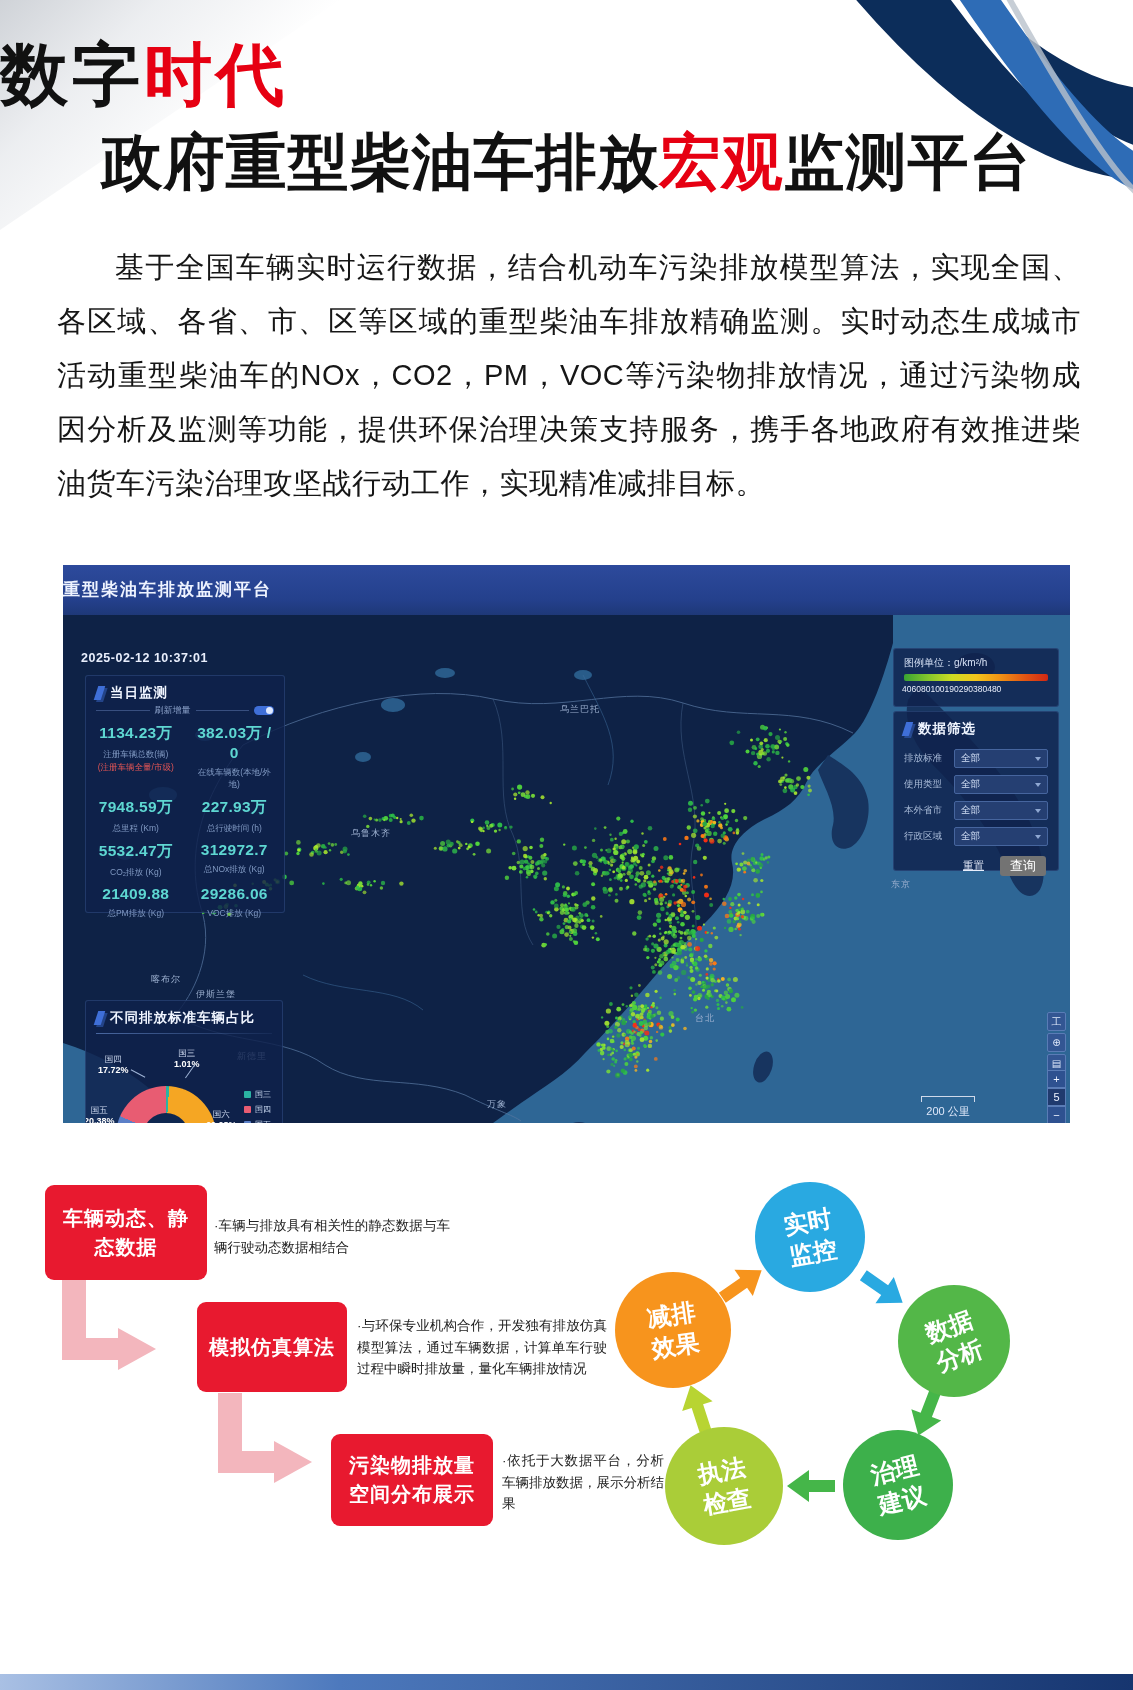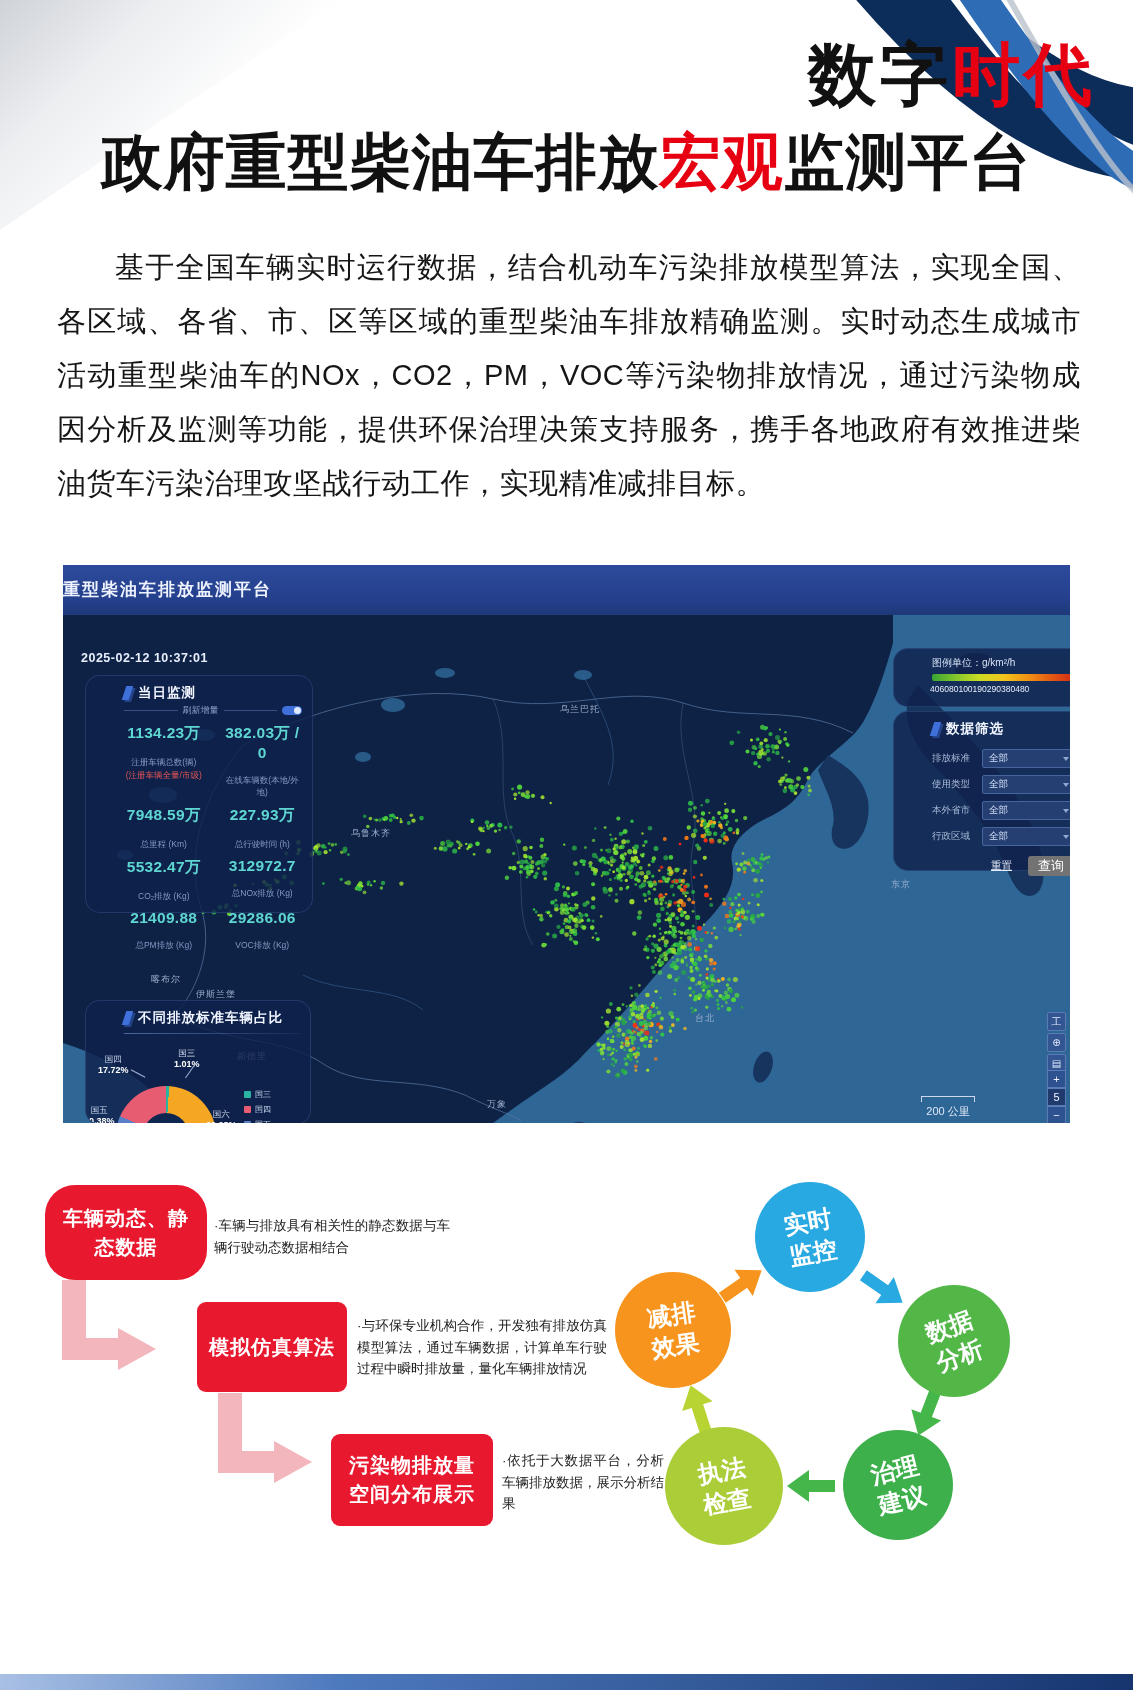--- a/index.html
+++ b/index.html
@@ -7,56 +7,56 @@
        font-family:"Liberation Sans","DejaVu Sans",sans-serif;overflow:hidden;}
   .abs{position:absolute;}
 
   
   .corner-grad{left:0;top:0;width:340px;height:230px;
     background:linear-gradient(135deg,#c7cbd1 0%,#e9ebee 28%,#ffffff 60%);
     clip-path:polygon(0 0,100% 0,0 100%);opacity:.85;}
   .swoosh{right:0;top:0;width:500px;height:270px;}
 
   
-  .title1{left:0;top:30px;width:1096px;text-align:right;font-size:68px;font-weight:bold;
+  .title1{left:0;top:30px;width:1096px;text-align:left;font-size:68px;font-weight:bold;
           letter-spacing:4px;color:#111;}
   .title2{left:0;top:122px;width:1133px;text-align:center;font-size:61px;font-weight:bold;
           letter-spacing:1px;color:#111;white-space:nowrap;}
   .red{color:#e60012;}
 
   .para{left:57px;top:240px;width:1024px;font-size:29px;line-height:54px;color:#161616;
         text-align:justify;text-indent:2em;letter-spacing:.5px;}
 
   
   .dash{left:63px;top:565px;width:1007px;height:558px;background:#0e2246;overflow:hidden;}
   .dash-head{left:0;top:0;width:1007px;height:50px;
     background:linear-gradient(180deg,#2d4a9c 0%,#24408c 70%,#1e3878 100%);}
   .dash-title{width:100%;text-align:left;margin-top:13px;font-size:17px;font-weight:bold;
     color:#eef3ff;letter-spacing:2px;}
   .mapwrap{left:0;top:50px;width:1007px;height:508px;}
   .timestamp{left:18px;top:86px;font-size:12.5px;font-weight:bold;color:#e8eefc;letter-spacing:.5px;}
 
-  .panel{background:rgba(15,33,76,.82);border:1px solid rgba(100,145,215,.22);border-radius:15px;padding-left:28px;}
+  .panel{background:rgba(15,33,76,.82);border:1px solid rgba(100,145,215,.22);border-radius:3px;}
   .phead{display:flex;align-items:center;gap:7px;padding:8px 10px 4px 10px;}
   .paccent{width:7px;height:14px;background:#3f6fd8;transform:skewX(-18deg);
     box-shadow:3px 2px 0 rgba(63,111,216,.45);}
   .ptitle{font-size:13.5px;font-weight:bold;color:#f0f5ff;letter-spacing:1px;}
   .pline{height:1px;margin:2px 10px 6px 10px;
     background:linear-gradient(90deg,rgba(120,160,230,.55),rgba(120,160,230,.08));}
 
   .monitor{left:22px;top:110px;width:198px;height:236px;}
   .subrow{display:flex;align-items:center;gap:5px;padding:0 10px;margin-top:-2px;}
   .subrow .ln{flex:1;height:1px;background:rgba(120,150,210,.4);}
   .subrow .sl{font-size:9px;color:#8aa0c8;text-align:right;}
   .toggle{width:20px;height:9px;border-radius:5px;background:#3f6fd8;position:relative;}
   .toggle::after{content:"";position:absolute;right:1px;top:1px;width:7px;height:7px;border-radius:50%;background:#dfe9ff;}
   .stats{display:grid;grid-template-columns:1fr 1fr;gap:6px 15px;padding:6px 8px;}
   .stat{text-align:center;}
   .sval{font-size:15.5px;font-weight:bold;color:#5ed7d2;letter-spacing:.3px;}
-  .slab{font-size:8.5px;color:#8099c2;margin-top:13px;}
+  .slab{font-size:8.5px;color:#8099c2;margin-top:5px;}
   .snote{font-size:8.5px;color:#e25555;margin-top:1px;min-height:2px;}
 
   .legendp{left:830px;top:83px;width:164px;height:55px;padding-bottom:2px;}
   .lg-unit{font-size:10px;color:#d7e2f6;padding:7px 10px 4px 10px;}
   .lg-bar{height:7px;margin:0 10px;border-radius:2px;}
   .lg-ticks{display:flex;justify-content:flex-start;margin:3px 8px 0 8px;}
   .lg-ticks span{font-size:8.5px;color:#e8eefc;}
 
   .filterp{left:830px;top:146px;width:164px;height:158px;}
   .frow{display:flex;align-items:center;gap:6px;padding:0 10px;margin-top:7px;}
@@ -93,21 +93,21 @@
     display:flex;align-items:center;justify-content:center;cursor:pointer;}
   .zlevel{background:#203a6e;}
   .scale{left:858px;top:531px;text-align:center;}
   .scale .bar{width:52px;height:5px;border-left:1px solid #cfd9ea;border-right:1px solid #cfd9ea;border-top:1px solid #cfd9ea;}
   .scale .txt{font-size:11px;color:#dfe8fa;margin-top:2px;}
 
   
   .rbox{background:#e8192f;border-radius:9px;color:#fff;font-weight:bold;font-size:20px;
     display:flex;align-items:center;justify-content:center;text-align:center;line-height:1.45;
     letter-spacing:1px;padding:8px;box-sizing:border-box;word-break:break-all;}
-  .box1{left:45px;top:1185px;width:162px;height:95px;border-radius:30px;}
+  .box1{left:45px;top:1185px;width:162px;height:95px;}
   .box2{left:197px;top:1302px;width:150px;height:90px;}
   .box3{left:331px;top:1434px;width:162px;height:92px;}
   .note{position:absolute;font-size:13.5px;color:#222;line-height:1.6;text-align:justify;}
   .note1{left:214px;top:1215px;width:236px;}
   .note2{left:357px;top:1315px;width:250px;}
   .note3{left:502px;top:1450px;width:162px;}
 
   .cycle-circle{position:absolute;border-radius:50%;display:flex;align-items:center;justify-content:center;}
   .cycle-circle span{color:#fff;font-weight:bold;font-size:24px;line-height:1.3;width:2.2em;
     text-align:center;word-break:break-all;display:block;}

